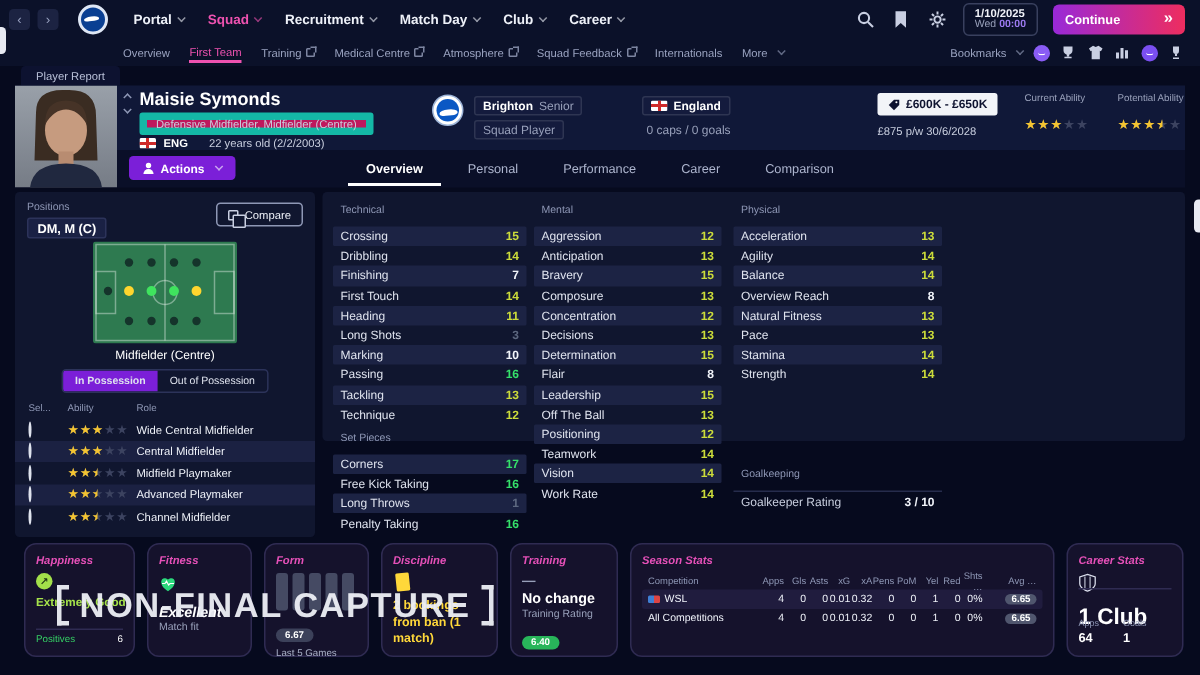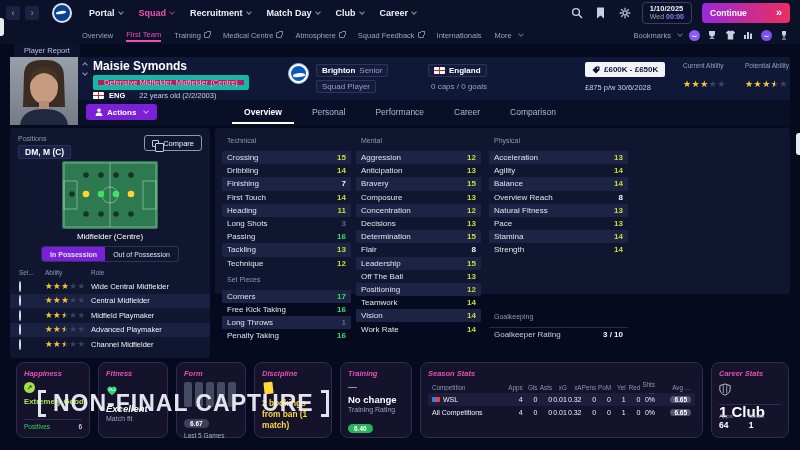--- a/index.html
+++ b/index.html
@@ -158,21 +158,21 @@
   .stable { margin-top:2px; }
   .srow { display:flex; align-items:center; height:13px; font-size:7px; color:#eef1f8; padding:0 4px; border-radius:2px; }
   .srow.head { font-size:6.3px; color:#8e97b5; height:11px; }
   .srow.stripe { background:#201c3e; }
   .scomp { width:76px; display:flex; gap:3px; align-items:center; white-space:nowrap; overflow:hidden; }
   .scell { flex:1; text-align:right; }
   .savg { width:36px; text-align:right; }
   .rpill { background:#50566e; border-radius:6px; padding:0 4px; font-size:6.5px; font-weight:bold; color:#fff; }
   .wsl-ico { width:8px; height:5px; border-radius:1px; background:linear-gradient(90deg,#3f7fd4 50%,#d44 50%); flex:none; }
   .cclub { font-size:15px; font-weight:bold; color:#fff; margin-top:3px; }
-  .cstats { position:absolute; bottom:7px; left:7px; right:7px; border-top:1px solid #2f2b52; padding-top:8px;
+  .cstats { position:absolute; bottom:7px; left:7px; right:7px; border-top:1px solid #2f2b52; padding-top:20px;
             display:flex; gap:16px; }
   .cs .l { font-size:6px; color:#8e97b5; } .cs .v { font-size:8.5px; font-weight:bold; color:#fff; margin-top:1px; }
 
   
   .wm { position:absolute; left:38px; top:390px; display:flex; align-items:center; gap:7px;
         color:#eef0f6; opacity:.95; z-index:60; }
   .wm .txt { font-size:23px; font-weight:bold; letter-spacing:1px; white-space:nowrap; }
   .wbr { width:8px; height:27px; }
   .wbr.l { border-left:3px solid #eef0f6; border-top:3px solid #eef0f6; border-bottom:3px solid #eef0f6; }
   .wbr.r { border-right:3px solid #eef0f6; border-top:3px solid #eef0f6; border-bottom:3px solid #eef0f6; }
@@ -491,20 +491,24 @@
             <span class="aval" style="color: rgb(204, 220, 58);">14</span>
           </div>
           <div class="arow stripe">
             <span>Heading</span>
             <span class="aval" style="color: rgb(204, 220, 58);">11</span>
           </div>
           <div class="arow">
             <span>Long Shots</span>
             <span class="aval" style="color: rgb(93, 104, 128);">3</span>
           </div>
+          <div class="arow stripe">
+            <span>Marking</span>
+            <span class="aval" style="color: rgb(242, 245, 251);">10</span>
+          </div>
           <div class="arow">
             <span>Passing</span>
             <span class="aval" style="color: rgb(53, 224, 106);">16</span>
           </div>
           <div class="arow stripe">
             <span>Tackling</span>
             <span class="aval" style="color: rgb(204, 220, 58);">13</span>
           </div>
           <div class="arow">
             <span>Technique</span>

